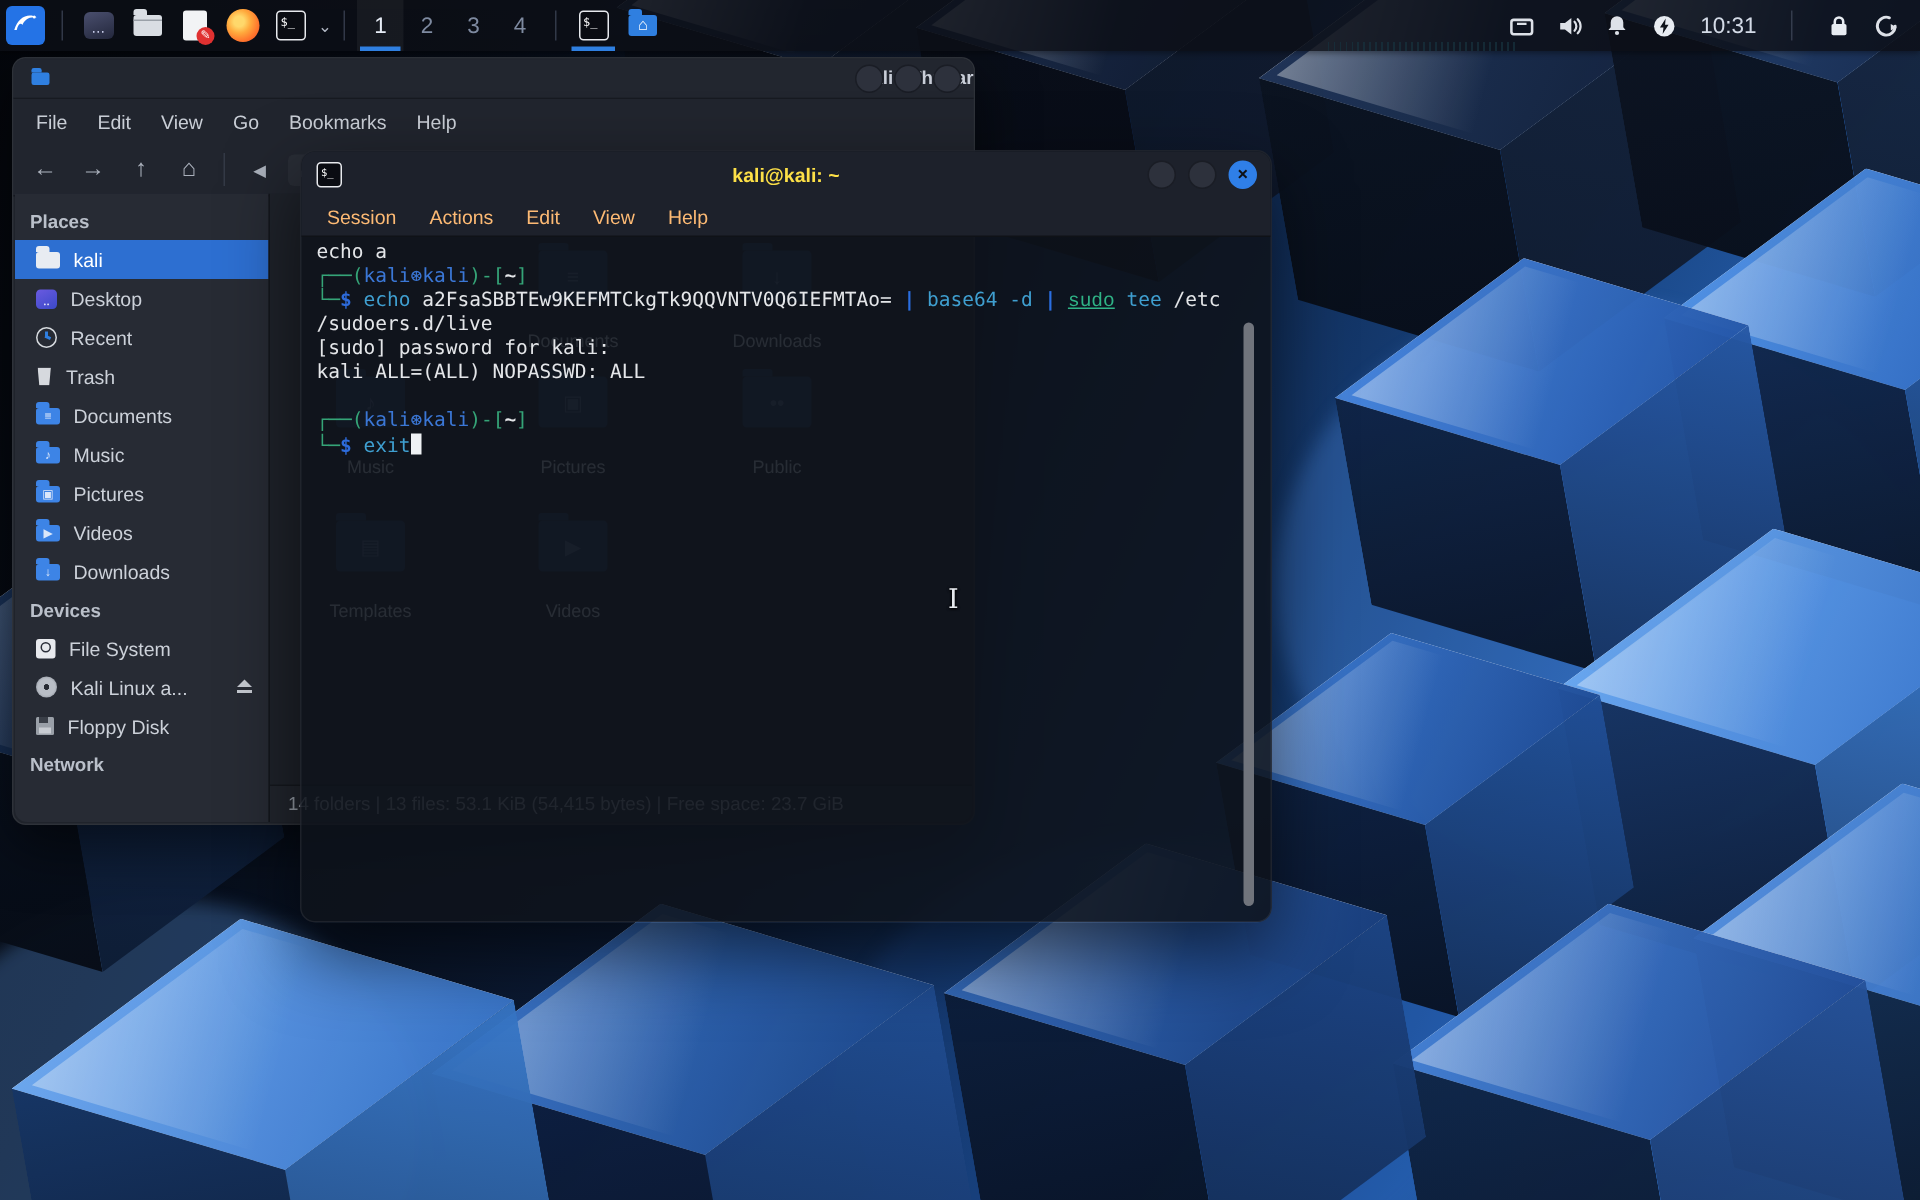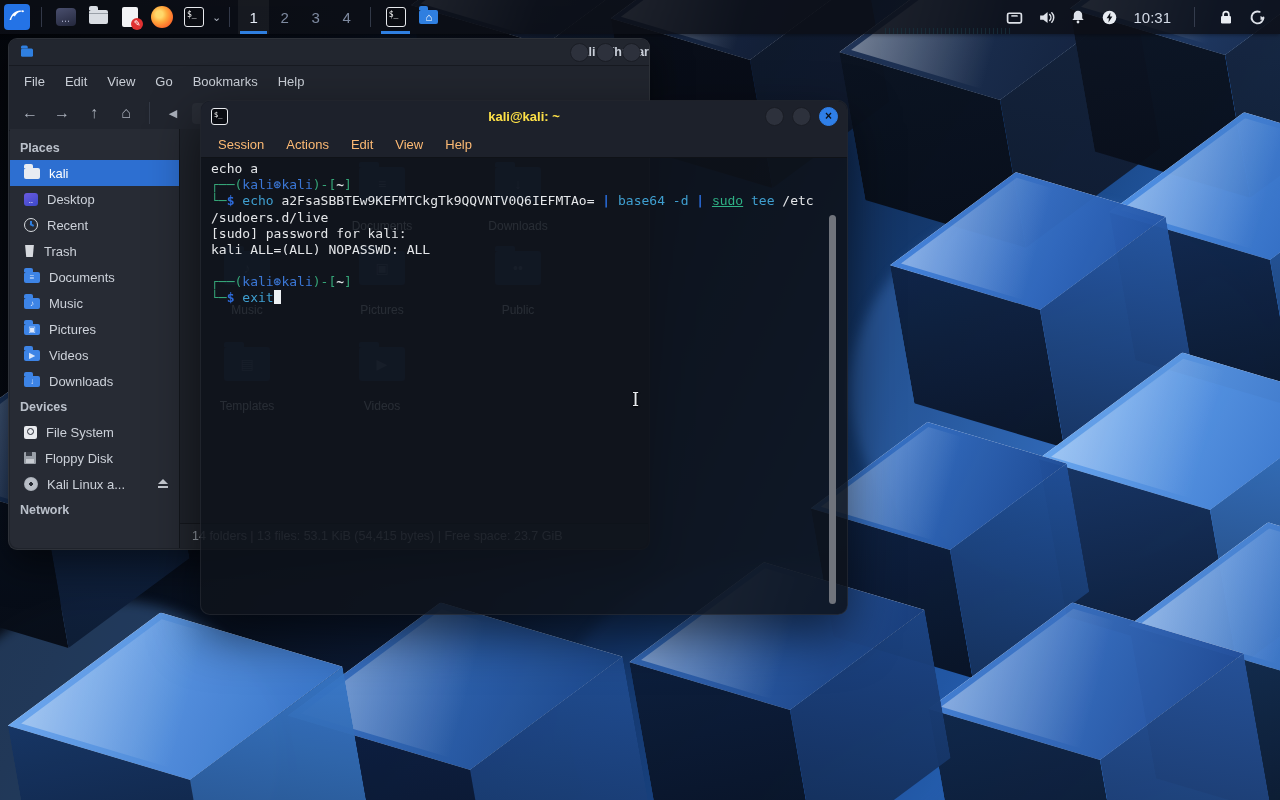--- a/index.html
+++ b/index.html
@@ -393,27 +393,27 @@
               <span class="slabel">Downloads</span>
             </div>
           </div>
         <div class="shead">Devices</div>
         <div id="devices-list">
             <div class="srow">
               <span class="ic ic-drive"></span>
               <span class="slabel">File System</span>
             </div>
             <div class="srow">
-              <span class="ic ic-floppy"></span>
-              <span class="slabel">Floppy Disk</span>
-            </div>
-            <div class="srow">
               <span class="ic ic-cd"></span>
               <span class="slabel">Kali Linux a...</span>
               <span class="eject"></span>
+            </div>
+            <div class="srow">
+              <span class="ic ic-floppy"></span>
+              <span class="slabel">Floppy Disk</span>
             </div>
           </div>
         <div class="shead">Network</div>
       </div>
       <div id="th-divider"></div>
       <div id="th-pane">
           <div class="ghost" style="left:152px;top:38px;"><span class="gfold"><i>≡</i></span><div class="glabel">Documents</div></div>
           <div class="ghost" style="left:288px;top:38px;"><span class="gfold"><i>↓</i></span><div class="glabel">Downloads</div></div>
           <div class="ghost" style="left:17px;top:122px;"><span class="gfold"><i>♪</i></span><div class="glabel">Music</div></div>
           <div class="ghost" style="left:152px;top:122px;"><span class="gfold"><i>▣</i></span><div class="glabel">Pictures</div></div>

